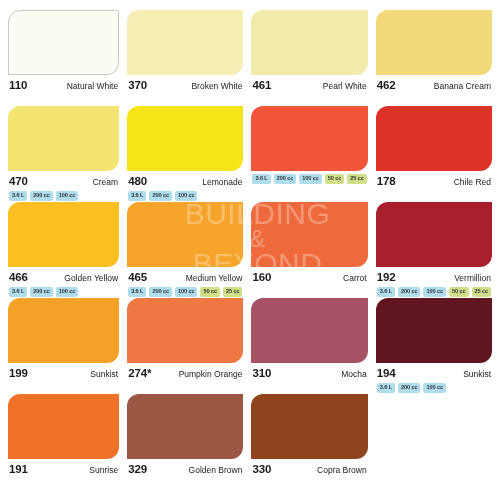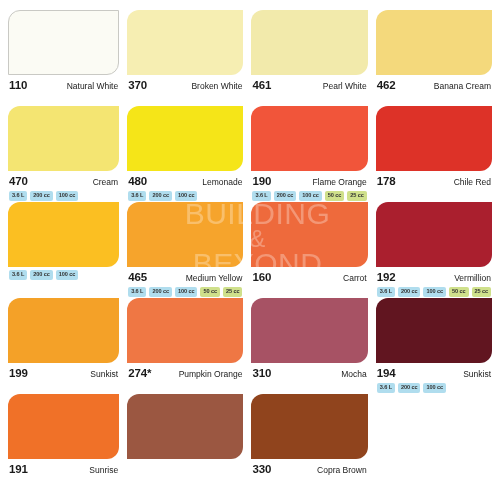--- a/index.html
+++ b/index.html
@@ -165,42 +165,42 @@
           <span class="pname">Lemonade</span>
         </div>
         <div class="badges">
           <span class="badge blue" style="background: rgb(176, 221, 238);">3.6 L</span>
           <span class="badge blue" style="background: rgb(176, 221, 238);">200 cc</span>
           <span class="badge blue" style="background: rgb(176, 221, 238);">100 cc</span>
         </div>
       </div>
       <div class="cell">
         <div class="swatch" style="background: rgb(241, 85, 58);"></div>
-        <div class="meta">
-          <span class="code">190</span>
-          <span class="pname">Flame Orange</span>
-        </div>
         <div class="badges">
           <span class="badge blue" style="background: rgb(176, 221, 238);">3.6 L</span>
           <span class="badge blue" style="background: rgb(176, 221, 238);">200 cc</span>
           <span class="badge blue" style="background: rgb(176, 221, 238);">100 cc</span>
           <span class="badge green" style="background: rgb(207, 224, 139);">50 cc</span>
           <span class="badge green" style="background: rgb(207, 224, 139);">25 cc</span>
         </div>
       </div>
       <div class="cell">
         <div class="swatch" style="background: rgb(221, 50, 40);"></div>
         <div class="meta">
           <span class="code">178</span>
           <span class="pname">Chile Red</span>
         </div>
         <div class="badges"></div>
       </div>
       <div class="cell">
         <div class="swatch" style="background: rgb(251, 191, 34);"></div>
+        <div class="meta">
+          <span class="code">466</span>
+          <span class="pname">Golden Yellow</span>
+        </div>
         <div class="badges">
           <span class="badge blue" style="background: rgb(176, 221, 238);">3.6 L</span>
           <span class="badge blue" style="background: rgb(176, 221, 238);">200 cc</span>
           <span class="badge blue" style="background: rgb(176, 221, 238);">100 cc</span>
         </div>
       </div>
       <div class="cell">
         <div class="swatch" style="background: rgb(246, 164, 44);"></div>
         <div class="meta">
           <span class="code">465</span>
@@ -275,20 +275,24 @@
       <div class="cell">
         <div class="swatch" style="background: rgb(240, 113, 40);"></div>
         <div class="meta">
           <span class="code">191</span>
           <span class="pname">Sunrise</span>
         </div>
         <div class="badges"></div>
       </div>
       <div class="cell">
         <div class="swatch" style="background: rgb(155, 87, 65);"></div>
+        <div class="meta">
+          <span class="code">329</span>
+          <span class="pname">Golden Brown</span>
+        </div>
         <div class="badges"></div>
       </div>
       <div class="cell">
         <div class="swatch" style="background: rgb(144, 68, 29);"></div>
         <div class="meta">
           <span class="code">330</span>
           <span class="pname">Copra Brown</span>
         </div>
         <div class="badges"></div>
       </div>

